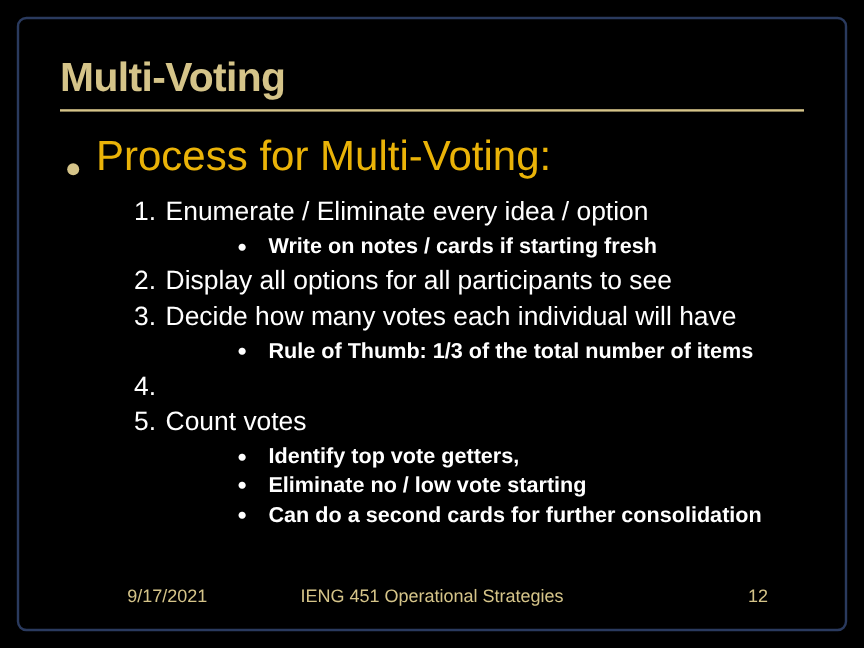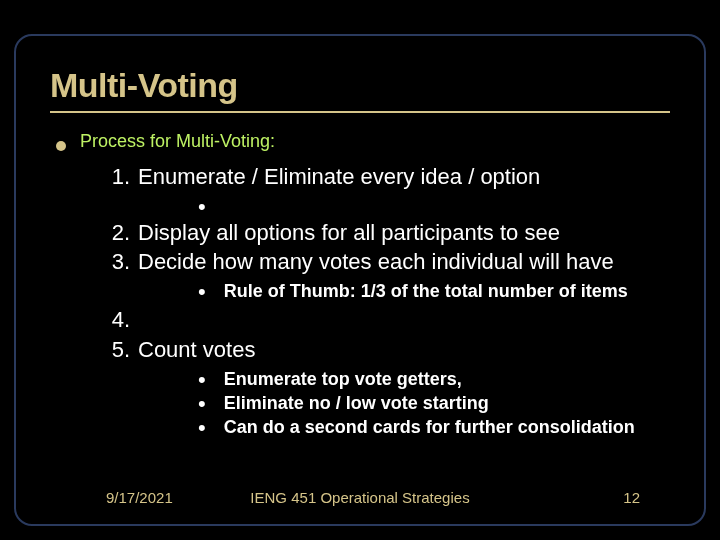--- a/index.html
+++ b/index.html
@@ -14,23 +14,22 @@
     height: 540px;
     background: #000000;
   }
   .inner-frame {
     position: absolute;
     left: 14px;
     top: 14px;
     right: 14px;
     bottom: 14px;
     border: 2px solid #2a3a5e;
-    border-radius: 18px;
+    border-radius: 8px;
     padding: 30px 34px 10px 34px;
-    margin-top: 20px;
   }
   .title {
     color: #d5c489;
     font-size: 34px;
     font-weight: bold;
     letter-spacing: -0.5px;
     padding-bottom: 6px;
     border-bottom: 2px solid #d5c489;
     margin-bottom: 18px;
   }
@@ -47,22 +46,22 @@
   .top-bullet {
     width: 10px;
     height: 10px;
     border-radius: 50%;
     background: #d5c489;
     flex: 0 0 10px;
     position: relative;
     top: 4px;
   }
   .top-text {
-    font-size: 18px;
-    color: #bef264;
+    font-size: 35px;
+    color: #eab308;
   }
   .ol-wrap {
     margin-left: 58px;
   }
   .num-item {
     display: flex;
     align-items: baseline;
     gap: 8px;
     font-size: 22px;
     color: #ffffff;
@@ -131,20 +130,21 @@
 
       <div class="ol-wrap">
 
         <div class="num-item">
           <span class="num">1.</span>
           <span>Enumerate / Eliminate every idea / option</span>
         </div>
         <div class="sub-ul">
           <div class="sub-li">
             <span class="sub-bullet">•</span>
+            <span class="sub-text">Write on notes / cards if starting fresh</span>
           </div>
         </div>
 
         <div class="num-item">
           <span class="num">2.</span>
           <span>Display all options for all participants to see</span>
         </div>
 
         <div class="num-item">
           <span class="num">3.</span>
@@ -161,21 +161,21 @@
           <span class="num">4.</span>
         </div>
 
         <div class="num-item">
           <span class="num">5.</span>
           <span>Count votes</span>
         </div>
         <div class="sub-ul">
           <div class="sub-li">
             <span class="sub-bullet">•</span>
-            <span class="sub-text">Enumerate top vote getters,</span>
+            <span class="sub-text">Identify top vote getters,</span>
           </div>
           <div class="sub-li">
             <span class="sub-bullet">•</span>
             <span class="sub-text">Eliminate no / low vote starting</span>
           </div>
           <div class="sub-li">
             <span class="sub-bullet">•</span>
             <span class="sub-text">Can do a second cards for further consolidation</span>
           </div>
         </div>

